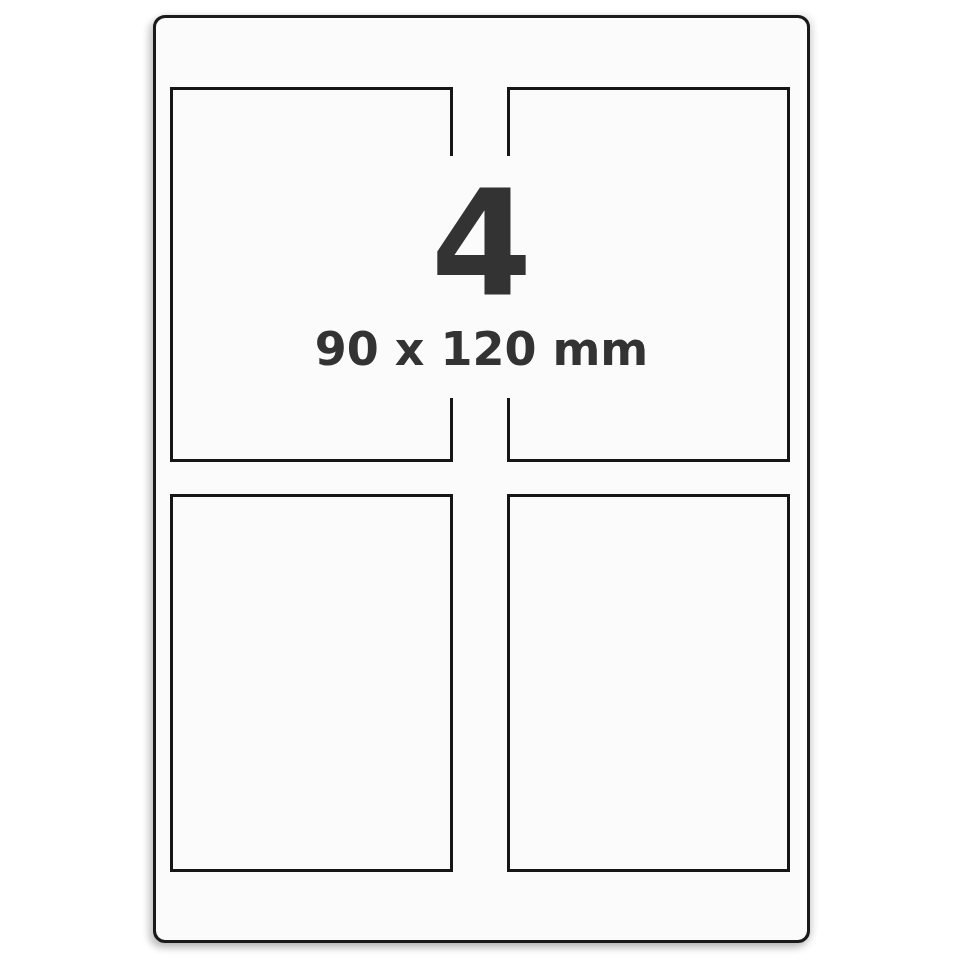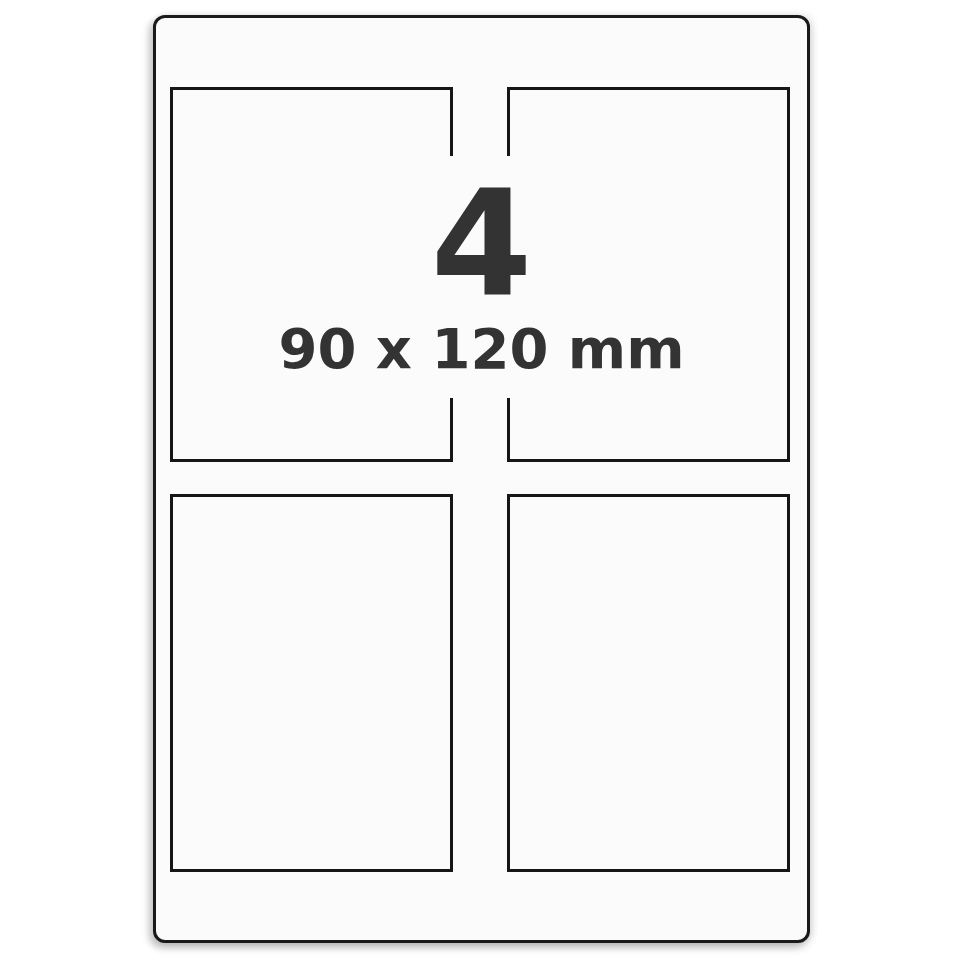--- a/index.html
+++ b/index.html
@@ -68,21 +68,21 @@
     font-weight: bold;
     color: #333333;
     letter-spacing: 0;
   }
   .size-text {
     position: absolute;
     left: 0;
     top: 297px;
     width: 100%;
     text-align: center;
-    font-size: 56px;
+    font-size: 46px;
     line-height: 68px;
     font-weight: bold;
     color: #333333;
     letter-spacing: 0;
   }
 </style>
 </head>
 <body>
 
 <div class="stage">

